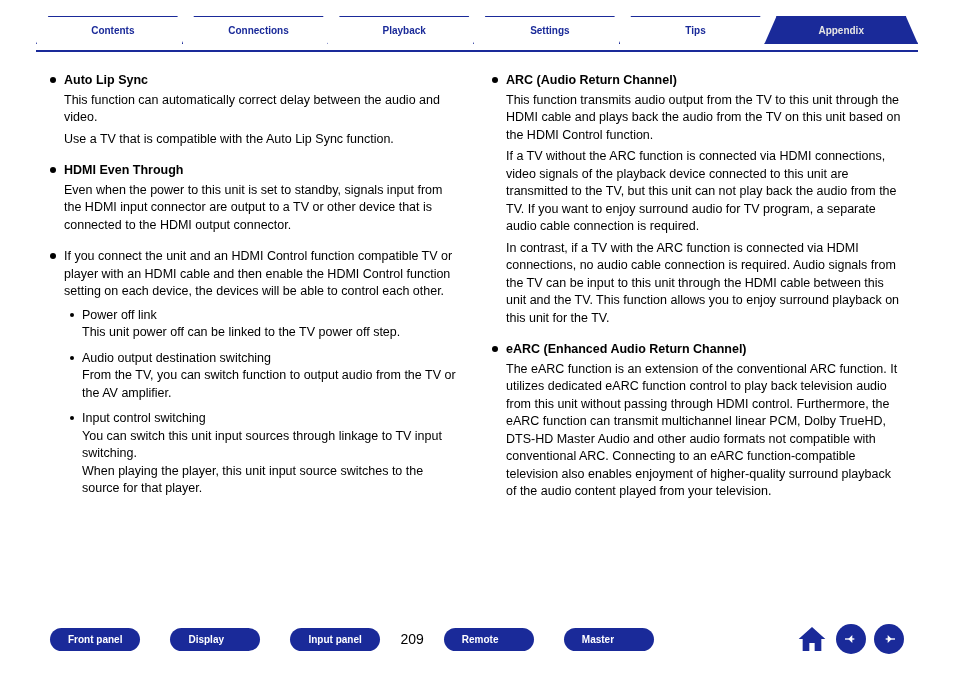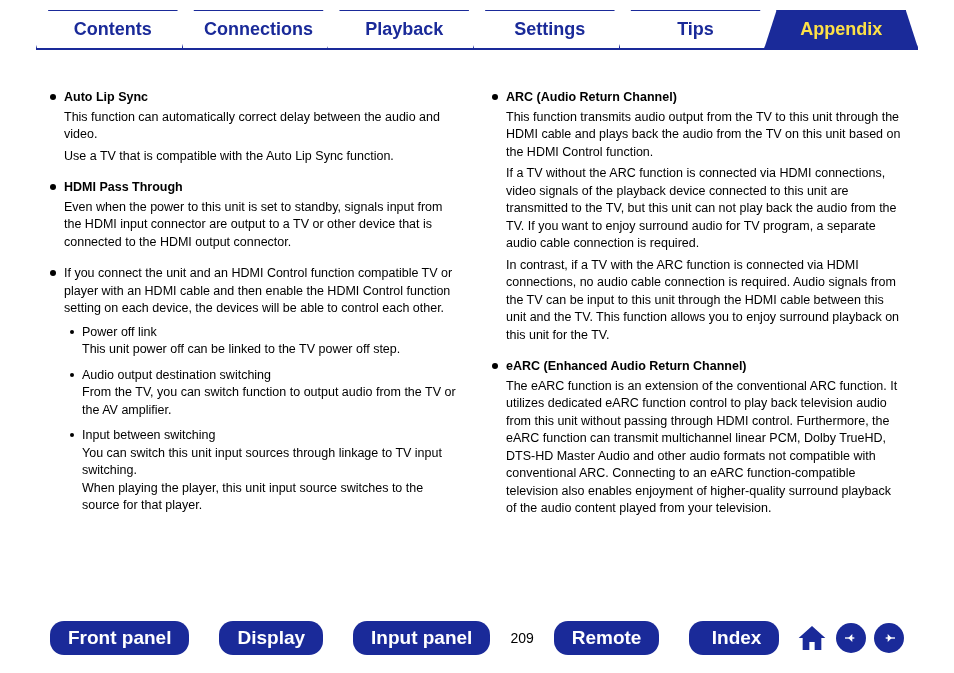--- a/index.html
+++ b/index.html
@@ -16,48 +16,47 @@
   .tabs {
     display: flex;
     padding: 10px 40px 0 40px;
     gap: 0;
   }
   .tab {
     flex: 1;
     text-align: center;
     padding: 8px 4px;
     font-weight: bold;
-    font-size: 18px;
+    font-size: 10px;
     color: #1a2a99;
     border: 1px solid #1a2a99;
     border-bottom: none;
     background: #fff;
     position: relative;
     clip-path: polygon(8% 0, 92% 0, 100% 100%, 0 100%);
-    margin: 0 -4px;
+    margin: 6px -4px;
     cursor: pointer;
   }
   .tab.active {
     background: #1a2a99;
-    color: #fde047;
+    color: #e5e5e5;
   }
   .tabline {
     height: 2px;
     background: #1a2a99;
     margin: 0 36px;
   }
 
   
   .content {
     display: flex;
     padding: 20px 50px 10px 50px;
     gap: 30px;
     line-height: 1.4;
     font-size: 12.5px;
-    margin-top: 19px;
   }
   .col { flex: 1; }
   .item { margin-bottom: 14px; padding-left: 14px; position: relative; }
   .item::before {
     content: "";
     position: absolute;
     left: 0; top: 5px;
     width: 6px; height: 6px;
     border-radius: 50%;
     background: #000;
@@ -84,26 +83,26 @@
     left: 0; right: 0;
     display: flex;
     align-items: center;
     padding: 0 50px;
   }
   .footer-btns { display: flex; gap: 30px; align-items: center; }
   .fbtn {
     background: #1a2a99;
     color: #fff;
     font-weight: bold;
-    font-size: 19px;
+    font-size: 10px;
     padding: 6px 18px;
     border-radius: 14px;
     cursor: pointer;
     min-width: 90px;
-    text-align: right;
+    text-align: left;
   }
   .page-num { font-size: 14px; margin: 0 20px; }
   .nav-icons {
     margin-left: auto;
     display: flex;
     gap: 8px;
     align-items: center;
   }
   .circ-btn {
     width: 30px; height: 30px;
@@ -135,40 +134,40 @@
 
     <div class="item">
       <span class="item-title">Auto Lip Sync</span>
       <div class="item-body">
         <p>This function can automatically correct delay between the audio and video.</p>
         <p>Use a TV that is compatible with the Auto Lip Sync function.</p>
       </div>
     </div>
 
     <div class="item">
-      <span class="item-title">HDMI Pass Through</span>
+      <span class="item-title">HDMI Even Through</span>
       <div class="item-body">
         <p>Even when the power to this unit is set to standby, signals input from the HDMI input connector are output to a TV or other device that is connected to the HDMI output connector.</p>
       </div>
     </div>
 
     <div class="item">
       <div class="item-body">
         <p>If you connect the unit and an HDMI Control function compatible TV or player with an HDMI cable and then enable the HDMI Control function setting on each device, the devices will be able to control each other.</p>
         <ul class="sublist">
           <li>
             <span class="sub-title">Power off link</span>
             <span>This unit power off can be linked to the TV power off step.</span>
           </li>
           <li>
             <span class="sub-title">Audio output destination switching</span>
             <span>From the TV, you can switch function to output audio from the TV or the AV amplifier.</span>
           </li>
           <li>
-            <span class="sub-title">Input between switching</span>
+            <span class="sub-title">Input control switching</span>
             <span>You can switch this unit input sources through linkage to TV input switching.</span><br>
             <span>When playing the player, this unit input source switches to the source for that player.</span>
           </li>
         </ul>
       </div>
     </div>
 
   </div>
 
   <div class="col">
@@ -194,21 +193,21 @@
 
 <div class="footer">
   <div class="footer-btns">
     <div class="fbtn">Front panel</div>
     <div class="fbtn">Display</div>
     <div class="fbtn">Input panel</div>
   </div>
   <div class="page-num">209</div>
   <div class="footer-btns">
     <div class="fbtn">Remote</div>
-    <div class="fbtn">Index</div>
+    <div class="fbtn">Master</div>
   </div>
   <div class="nav-icons">
     <span class="home-icon">
       <svg viewBox="0 0 24 24">
           <path fill="#1a2a99" d="M12 3l10 9h-3v9h-5v-6h-4v6H5v-9H2z"></path>
         </svg>
     </span>
     <span class="circ-btn">
       <svg viewBox="0 0 24 24">
           <path fill="#fff" d="M14 6l-6 6 6 6V6z"></path>

